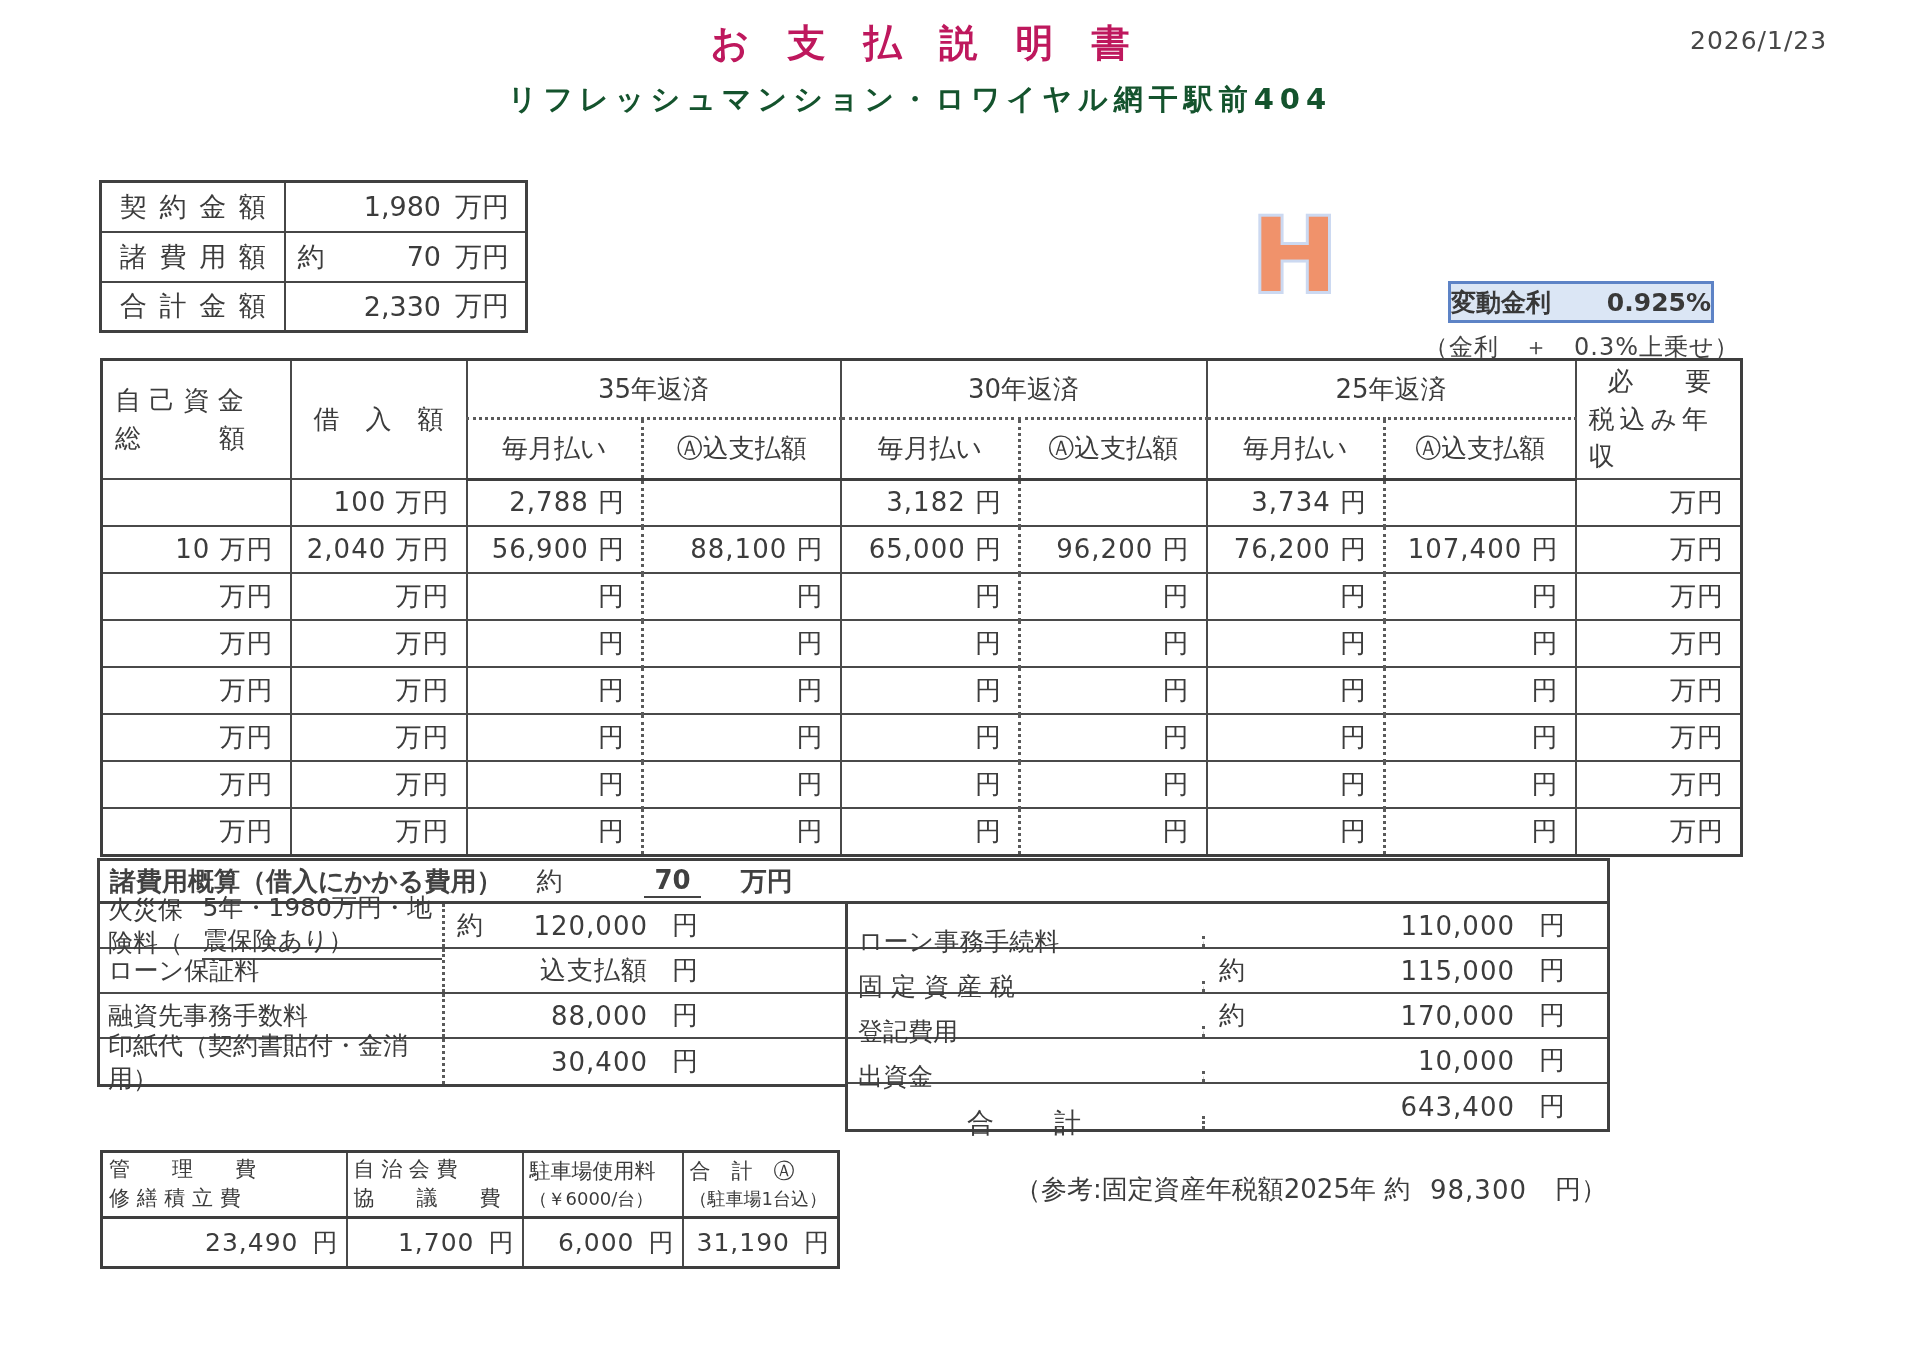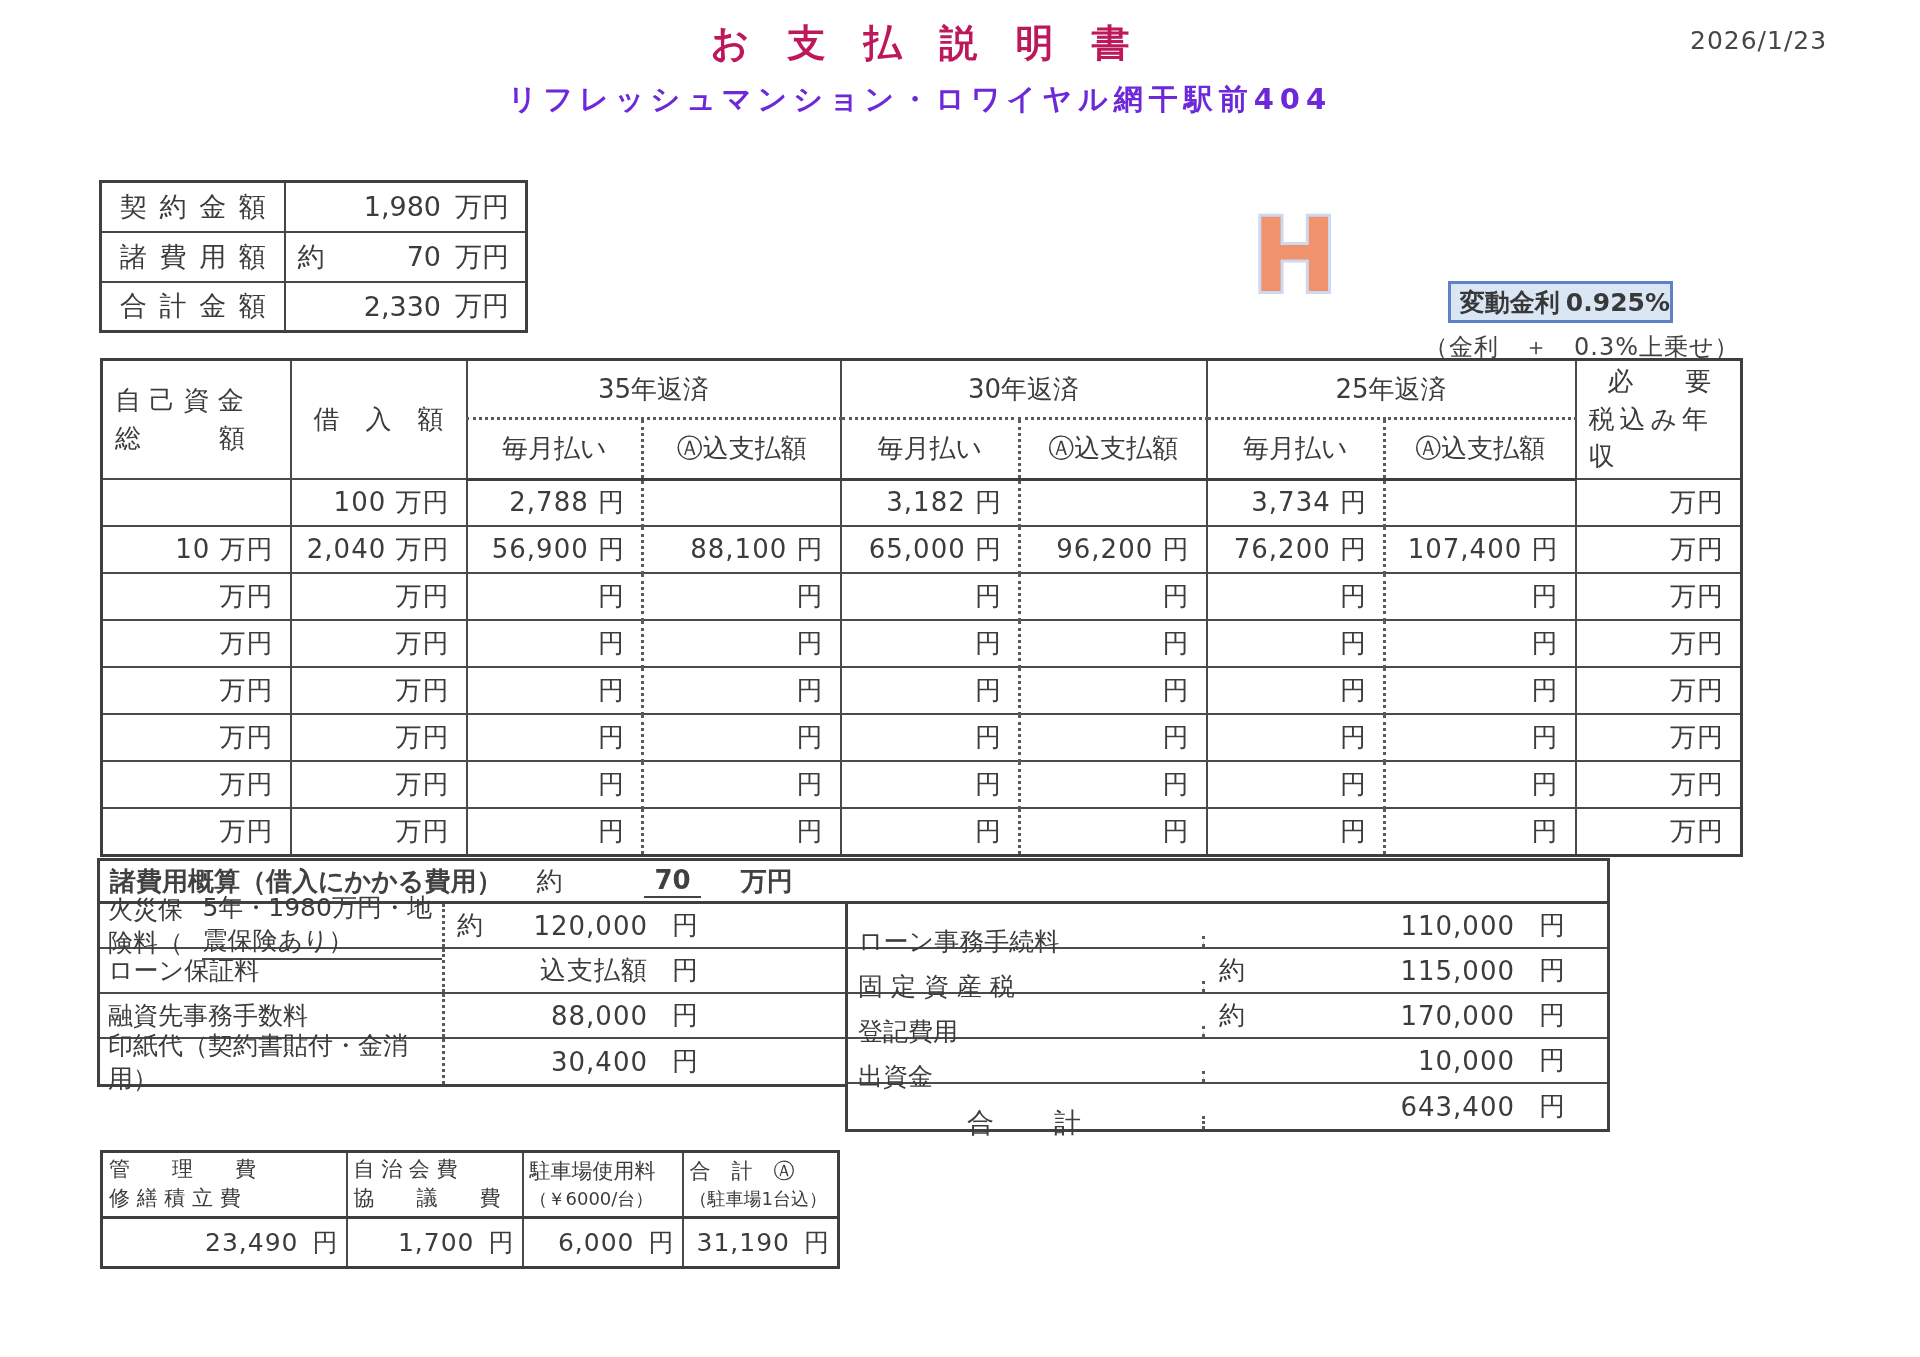--- a/index.html
+++ b/index.html
@@ -12,21 +12,21 @@
 
   
   .doc-date { left:1690px; top:26px; font-size:25px; color:#474747; letter-spacing:1px; }
   .doc-title {
     left:420px; top:18px; width:1000px; text-align:center;
     font-size:38px; font-weight:bold; letter-spacing:38px; text-indent:38px;
     color:#be185d;
   }
   .doc-subtitle {
     left:360px; top:80px; width:1120px; text-align:center;
-    font-size:29px; font-weight:bold; letter-spacing:6px; color:#6d28d9;
+    font-size:29px; font-weight:bold; letter-spacing:6px; color:#14532d;
   }
 
   
   .summary { left:99px; top:180px; width:426px; border-collapse:collapse; table-layout:fixed; }
   .summary td { border:2px solid #464646; height:50px; font-size:27px; }
   .summary tr td { border-width:2px; }
   .summary { border:3px solid #404040; }
   .summary .lbl { width:184px; padding-left:18px; letter-spacing:2px; }
   .summary .val { width:242px; }
   .vflex { display:flex; align-items:center; height:100%; }
@@ -40,23 +40,23 @@
     left:1252px; top:205px; font-size:102px; font-weight:bold;
     font-family:"DejaVu Sans", sans-serif;
     color:#f0926b;
     -webkit-text-stroke:6px #ccd9f1;
     paint-order:stroke fill;
     line-height:1;
   }
 
   
   .rate-box {
-    left:1448px; top:281px; width:225px; height:42px;
+    left:1448px; top:281px; width:266px; height:42px;
     background:#dbe6f5; border:3px solid #5d83c6;
-    display:flex; align-items:center; justify-content:flex-end;
+    display:flex; align-items:center; justify-content:space-between;
     font-size:25px; font-weight:bold; color:#383838; gap:6px;
   }
   .rate-note { left:1424px; top:331px; font-size:24px; color:#434343; letter-spacing:1px; }
 
   
   .loan { left:100px; top:358px; width:1640px; border-collapse:collapse; table-layout:fixed;
           border:3px solid #3e3e3e; }
   .loan th, .loan td { border:2px solid #4a4a4a; font-weight:normal; color:#3c3c3c; }
   .loan thead tr.h1 th { height:48px; font-size:26px; }
   .loan thead tr.h2 th { height:49px; font-size:26px; border-bottom:3px solid #3e3e3e; }
@@ -433,14 +433,19 @@
         <td>
           <div class="vflex">
             <span class="num">31,190</span>
             <span class="unit">円</span>
           </div>
         </td>
       </tr>
     </tbody>
   </table>
 
+  <div class="abs ref-note">
+    <span>（参考:固定資産年税額2025年 約</span>
+    <span class="num">98,300</span>
+    <span class="unit">円）</span>
+  </div>
 
 </div>
 
 </body></html>

